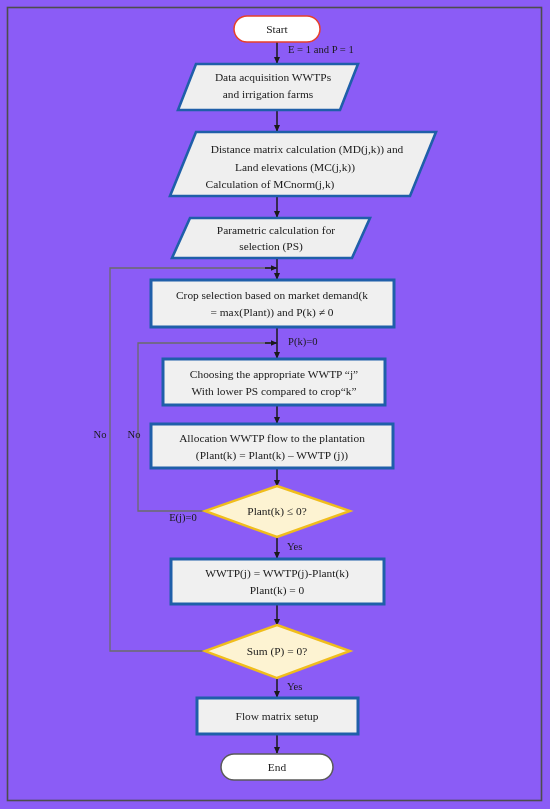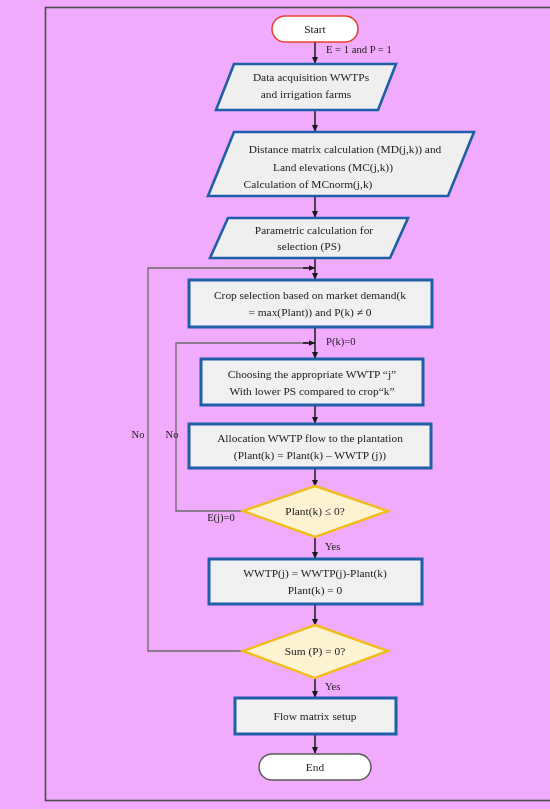--- a/index.html
+++ b/index.html
@@ -10,23 +10,22 @@
   body {
     width: 550px;
     height: 809px;
     font-family: "Liberation Serif", "DejaVu Serif", serif;
   }
   #page-frame {
     position: relative;
     width: 550px;
     height: 809px;
     box-sizing: border-box;
-    background: #f0abfc;
+    background: #8b5cf6;
     overflow: hidden;
-    padding-left: 38px;
   }
   #flow-svg {
     display: block;
     width: 550px;
     height: 809px;
   }
   .node-text {
     font-family: "Liberation Serif", "DejaVu Serif", serif;
     font-size: 11.4px;
     fill: #1a1a1a;

